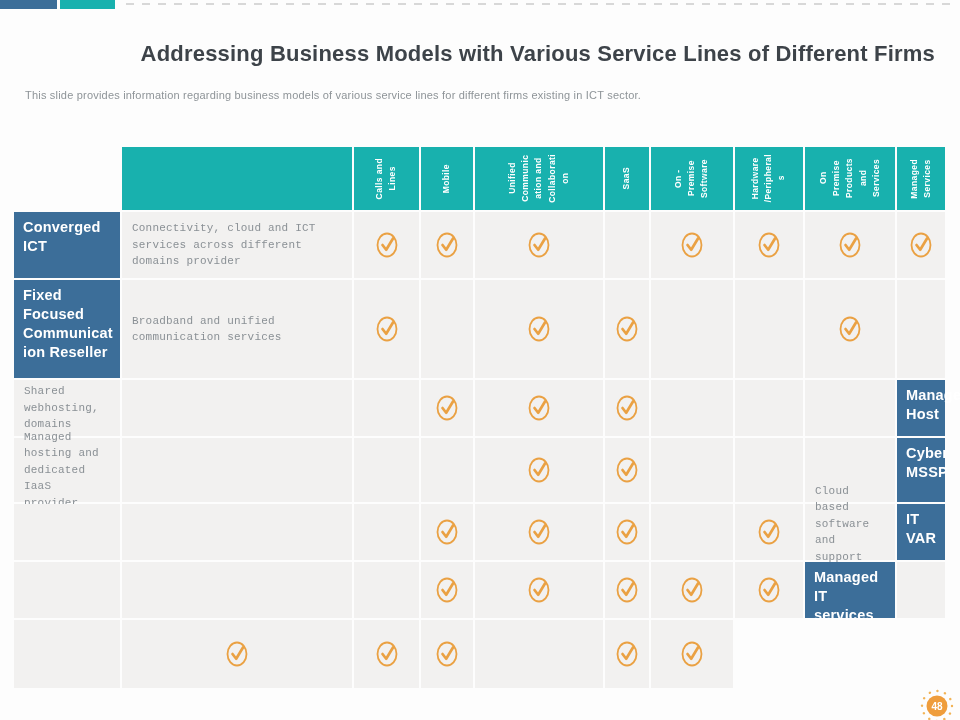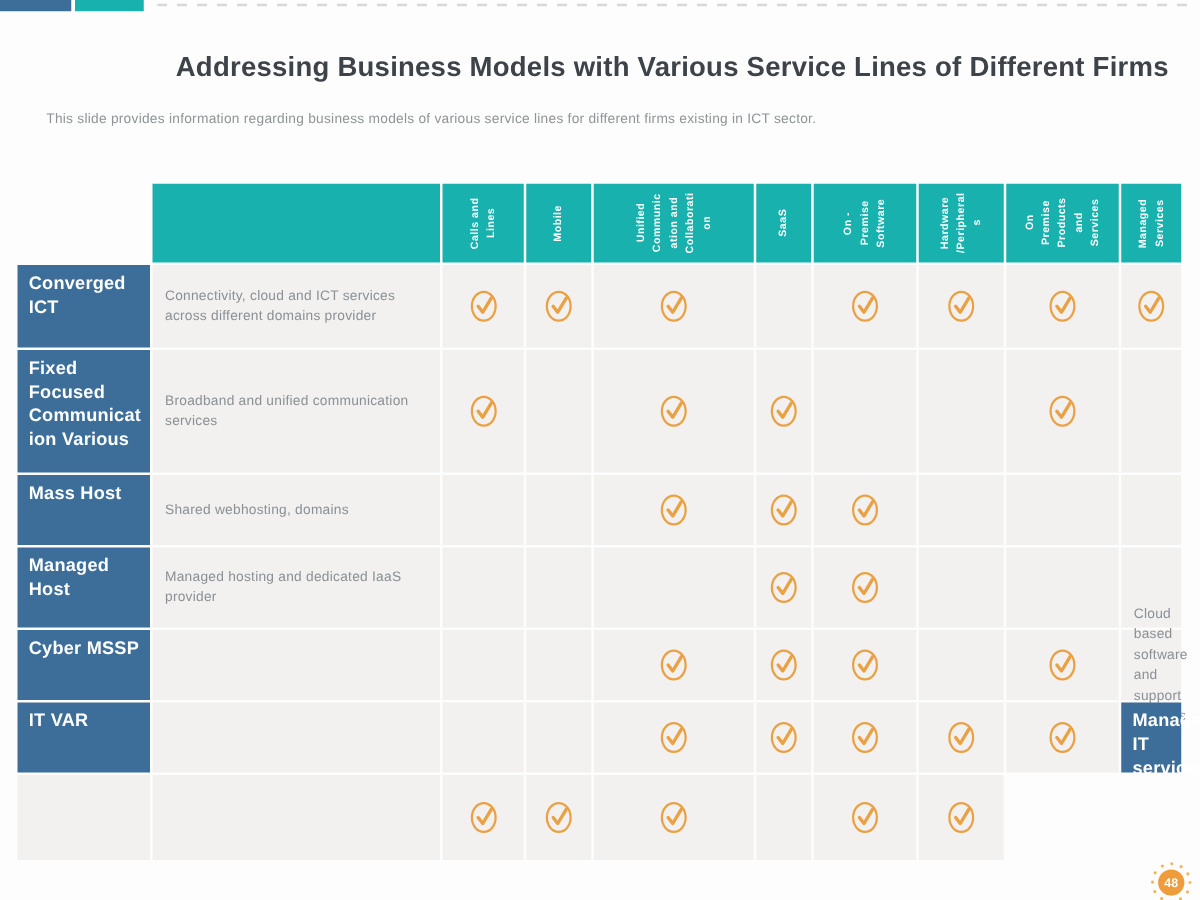--- a/index.html
+++ b/index.html
@@ -14,21 +14,21 @@
   .bar-dash{
     position:absolute;top:3px;left:126px;right:4px;height:2px;
     background:repeating-linear-gradient(90deg,#d8d8d8 0 8px,transparent 8px 16px);
   }
   .title{
     position:absolute;left:25px;top:26px;width:910px;
     font-size:22px;font-weight:bold;color:#3d4349;letter-spacing:.2px;text-align:right;
   }
   .subtitle{
     position:absolute;left:25px;top:78px;width:900px;
-    font-size:11px;color:#8e9498;letter-spacing:.2px;margin-left:12px;
+    font-size:11px;color:#8e9498;letter-spacing:.2px;
   }
   .matrix{
     position:absolute;left:14px;top:147px;
     display:grid;
     grid-template-columns:106px 230px 65px 52px 128px 44px 82px 68px 90px 48px;
     grid-template-rows:63px 66px 98px 56px 64px 56px 56px 68px;
     gap:2px;
   }
   .cell{box-sizing:border-box;}
   .corner{background:transparent;}
@@ -45,21 +45,21 @@
     background:var(--steel-blue);color:#fff;
     display:flex;
     padding:6px 4px 6px 9px;
     font-weight:bold;font-size:14.5px;line-height:1.3;
     white-space:pre-line;letter-spacing:.2px;
   }
   .desc{
     background:var(--cell-bg);color:#8a9095;
     display:flex;align-items:center;
     padding:6px 14px 6px 10px;
-    font-size:11px;line-height:1.5;letter-spacing:.2px;
+    font-size:11px;line-height:1.5;letter-spacing:.2px;font-family:Liberation Mono, monospace;
   }
   .data{
     background:var(--cell-bg);
     display:flex;align-items:center;justify-content:center;
   }
   .badge{position:absolute;left:917px;top:686px;width:40px;height:40px;}
 </style>
 </head>
 <body>
 
@@ -155,21 +155,21 @@
     </div>
     <div class="cell data">
       <svg width="24" height="28" viewBox="0 0 24 28">
         <ellipse cx="12" cy="14" rx="9.5" ry="11.5" fill="none" stroke="#EAA143" stroke-width="1.8"></ellipse>
         <path d="M7.5 14 L11.2 18.8 L18 7.5" fill="none" stroke="#EAA143" stroke-width="2.7" stroke-linecap="round" stroke-linejoin="round"></path>
       </svg>
     </div>
     <div class="cell rowhead"><span>Fixed
 Focused
 Communicat
-ion Various</span></div>
+ion Reseller</span></div>
     <div class="cell desc">
       <span>Broadband and unified communication services</span>
     </div>
     <div class="cell data">
       <svg width="24" height="28" viewBox="0 0 24 28">
         <ellipse cx="12" cy="14" rx="9.5" ry="11.5" fill="none" stroke="#EAA143" stroke-width="1.8"></ellipse>
         <path d="M7.5 14 L11.2 18.8 L18 7.5" fill="none" stroke="#EAA143" stroke-width="2.7" stroke-linecap="round" stroke-linejoin="round"></path>
       </svg>
     </div>
     <div class="cell data"></div>
@@ -187,21 +187,20 @@
     </div>
     <div class="cell data"></div>
     <div class="cell data"></div>
     <div class="cell data">
       <svg width="24" height="28" viewBox="0 0 24 28">
         <ellipse cx="12" cy="14" rx="9.5" ry="11.5" fill="none" stroke="#EAA143" stroke-width="1.8"></ellipse>
         <path d="M7.5 14 L11.2 18.8 L18 7.5" fill="none" stroke="#EAA143" stroke-width="2.7" stroke-linecap="round" stroke-linejoin="round"></path>
       </svg>
     </div>
     <div class="cell data"></div>
-    <div class="cell rowhead"><span>Mass Host</span></div>
     <div class="cell desc">
       <span>Shared webhosting, domains</span>
     </div>
     <div class="cell data"></div>
     <div class="cell data"></div>
     <div class="cell data">
       <svg width="24" height="28" viewBox="0 0 24 28">
         <ellipse cx="12" cy="14" rx="9.5" ry="11.5" fill="none" stroke="#EAA143" stroke-width="1.8"></ellipse>
         <path d="M7.5 14 L11.2 18.8 L18 7.5" fill="none" stroke="#EAA143" stroke-width="2.7" stroke-linecap="round" stroke-linejoin="round"></path>
       </svg>

